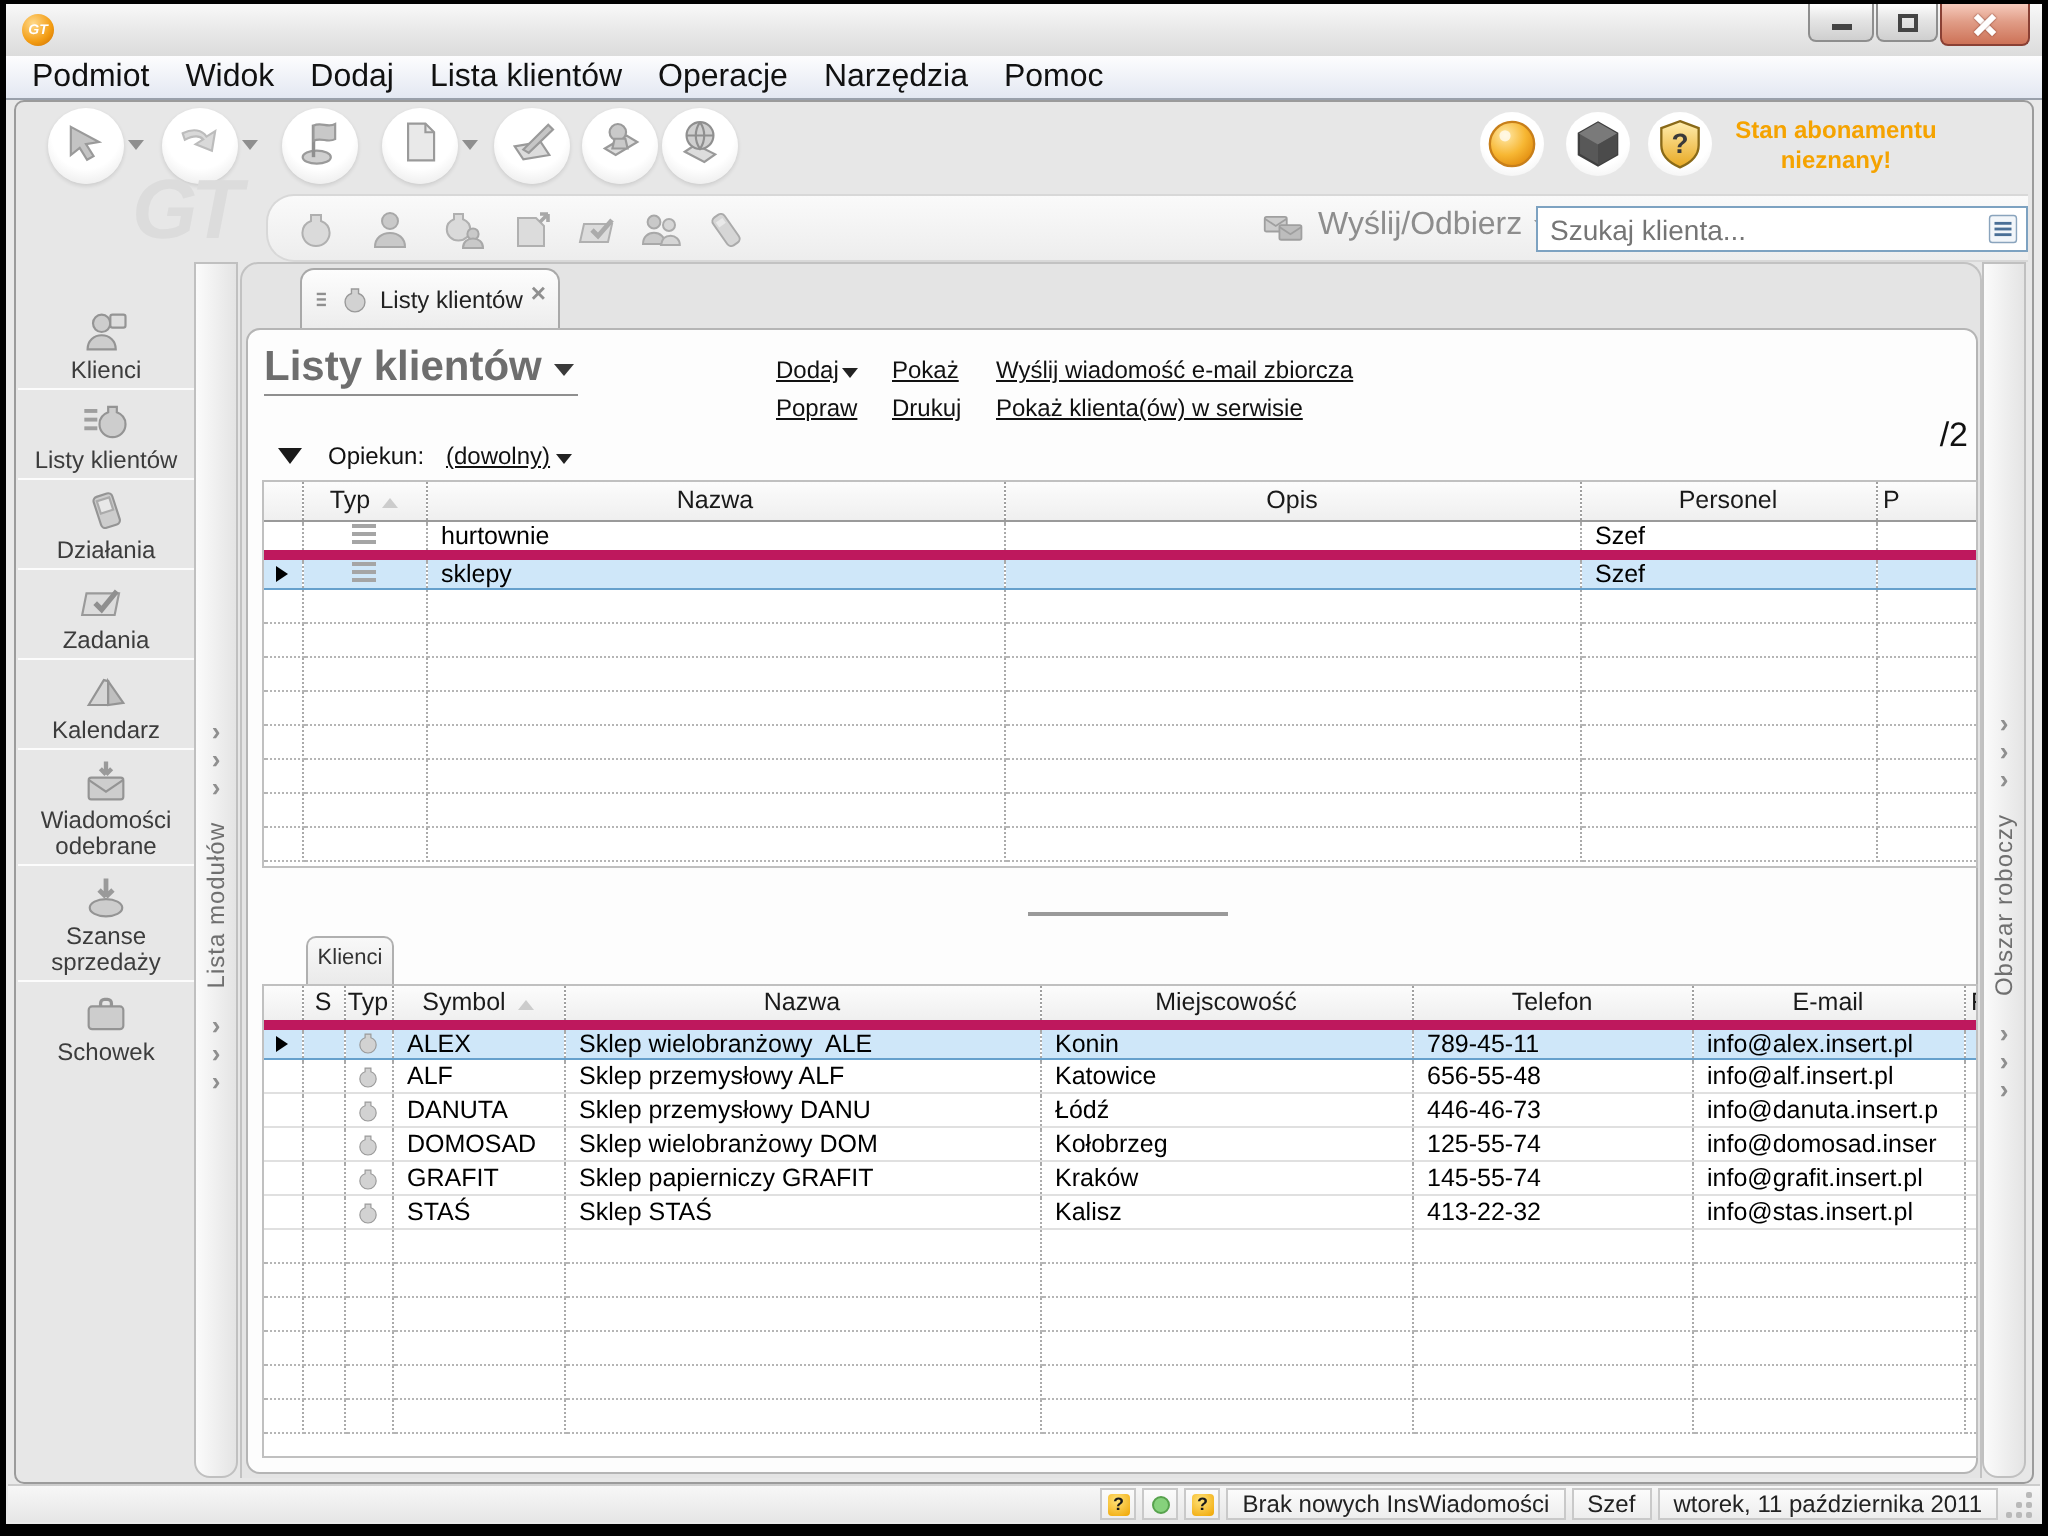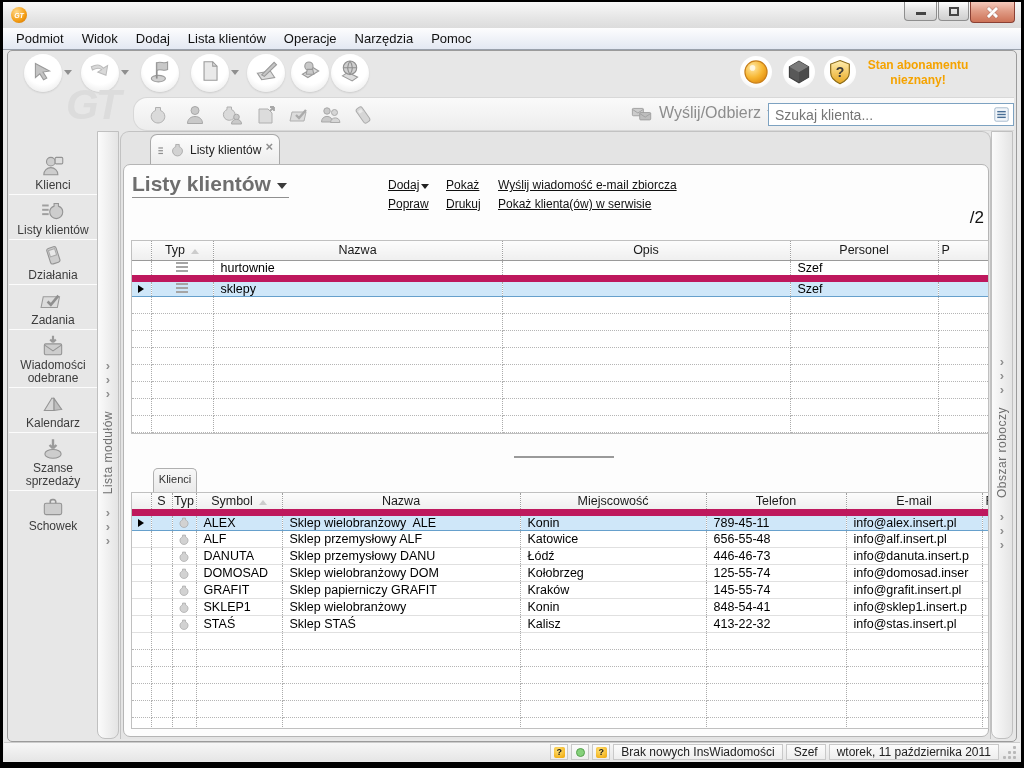--- a/index.html
+++ b/index.html
@@ -18,21 +18,21 @@
 .win-btn.close { width:45px; height:21px; background:linear-gradient(#f6cabc,#e09c86 45%,#cd7257); border-color:#8a4034; }
 .glyph-min { width:10px; height:3px; background:#444; margin-top:5px; }
 .glyph-max { width:10px; height:9px; border:2px solid #444; }
 .glyph-close { position:relative; width:11px; height:11px; }
 .glyph-close::before,.glyph-close::after { content:""; position:absolute; left:-1px; top:4px; width:13px; height:3px; background:#fff; box-shadow:0 0 1px #7a2d1e; }
 .glyph-close::before { transform:rotate(45deg); }
 .glyph-close::after { transform:rotate(-45deg); }
 
 
 .menubar { position:absolute; left:0; top:26px; right:0; height:22px; background:linear-gradient(#fdfdfe,#e3e8f2); border-bottom:1px solid #99a0ab; display:flex; align-items:center; padding-left:4px; }
-.menu-item { font-size:13px; color:#111; padding:0 9px; height:100%; display:flex; align-items:center; }
+.menu-item { font-size:16px; color:#111; padding:0 9px; height:100%; display:flex; align-items:center; }
 
 
 .formarea { position:absolute; left:4px; top:48px; right:4px; height:692px; border:1px solid #9b9b9b; border-radius:5px; background:#e7e7e7; }
 
 
 .toolbar1 { position:absolute; left:0; top:0; right:0; height:46px; }
 .tb-circle { position:absolute; top:3px; width:38px; height:38px; border-radius:50%; background:radial-gradient(circle at 50% 35%, #ffffff 55%, #ececec 85%, #e0e0e0); box-shadow:0 1px 2px rgba(0,0,0,0.12); display:flex; align-items:center; justify-content:center; }
 .tb-circle svg { width:26px; height:26px; }
 .tb-caret { position:absolute; top:19px; width:0; height:0; border-left:4px solid transparent; border-right:4px solid transparent; border-top:5px solid #8f8f8f; }
 .tb-right-icon { position:absolute; top:5px; width:32px; height:32px; border-radius:50%; background:radial-gradient(circle at 50% 35%, #ffffff 60%, #ececec); display:flex; align-items:center; justify-content:center; }
@@ -98,21 +98,21 @@
 #table2wrap { top:327px; height:237px; }
 table { border-collapse:collapse; table-layout:fixed; width:890px; font-size:12.5px; }
 #table1wrap table { width:858px; }
 th { font-weight:normal; background:linear-gradient(#fcfcfc,#efefef); border-bottom:1px solid #9a9a9a; border-right:1px dotted #9f9f9f; height:19px; text-align:center; color:#1a1a1a; overflow:hidden; white-space:nowrap; font-size:12.5px; }
 th:last-child { border-right:none; }
 th.left { text-align:left; padding-left:3px; }
 td { border-right:1px dotted #aaaaaa; border-bottom:1px dotted #b5b5b5; height:17px; padding:0 0 0 7px; white-space:pre; overflow:hidden; color:#000; font-size:12.5px; }
 td:last-child { border-right:none; }
 tr.data td { border-bottom:1px solid #e0e0e0; }
 td.cc { padding:0; text-align:center; }
-tr.sel td { background:#cfe7f9; border-top:7px solid #be185d; border-bottom:1px solid #66a0cc; }
+tr.sel td { background:#cfe7f9; border-top:5px solid #be185d; border-bottom:1px solid #66a0cc; }
 .mk { display:inline-block; width:0; height:0; border-top:4px solid transparent; border-bottom:4px solid transparent; border-left:6px solid #000; }
 .bars { display:inline-block; width:12px; height:10px; background:repeating-linear-gradient(#a5a5a5 0 2px, transparent 2px 4px); }
 .sort { display:inline-block; width:0; height:0; border-left:4px solid transparent; border-right:4px solid transparent; border-bottom:5px solid #cccccc; margin-left:6px; }
 
 .splitter { position:absolute; left:390px; top:291px; width:100px; height:2px; background:#9a9a9a; }
 .subtab { position:absolute; left:29px; top:303px; width:44px; height:24px; background:linear-gradient(#f8f8f8,#eaeaea); border:1px solid #b0b0b0; border-bottom:none; border-radius:5px 5px 0 0; font-size:11px; color:#333; text-align:center; padding-top:4px; }
 
 
 .statusbar { position:absolute; left:1px; right:1px; top:740px; height:19px; background:linear-gradient(#f7f7f7,#e6e6e6); border-top:1px solid #cccccc; display:flex; align-items:center; justify-content:flex-end; padding-right:4px; }
 .st-cell { border:1px solid #c9c9c9; background:linear-gradient(#fcfcfc,#eeeeee); height:16px; display:flex; align-items:center; padding:0 7px; font-size:12px; color:#222; margin-left:3px; white-space:nowrap; }
@@ -328,32 +328,32 @@
           </div>
           <div class="side-item">
             <span class="side-icon"><svg viewBox="0 0 24 24" xmlns="http://www.w3.org/2000/svg">
                 <path d="M3 8h15l-2 10H1z" fill="#dcdcdc" stroke="#9a9a9a"></path>
                 <path d="M7 12.5l3 3L17 7" fill="none" stroke="#8f8f8f" stroke-width="2.4"></path>
               </svg></span>
             <span class="side-label">Zadania</span>
           </div>
           <div class="side-item">
             <span class="side-icon"><svg viewBox="0 0 24 24" xmlns="http://www.w3.org/2000/svg">
+                <path d="M4 18L11 6.5l2 .5v11z" fill="#d6d6d6" stroke="#949494"></path>
+                <path d="M13 18V7l7 10z" fill="#bfbfbf" stroke="#949494"></path>
+              </svg></span>
+            <span class="side-label">Kalendarz</span>
+          </div>
+          <div class="side-item">
+            <span class="side-icon"><svg viewBox="0 0 24 24" xmlns="http://www.w3.org/2000/svg">
                 <path d="M12 2.5v6M12 8.5l-2.6-2.6M12 8.5l2.6-2.6" stroke="#9a9a9a" stroke-width="2" fill="none"></path>
                 <rect x="4" y="10" width="16" height="10" rx="1.2" fill="#cdcdcd" stroke="#949494"></rect>
                 <path d="M4 11l8 5.5L20 11" fill="none" stroke="#949494"></path>
               </svg></span>
             <span class="side-label">Wiadomości odebrane</span>
-          </div>
-          <div class="side-item">
-            <span class="side-icon"><svg viewBox="0 0 24 24" xmlns="http://www.w3.org/2000/svg">
-                <path d="M4 18L11 6.5l2 .5v11z" fill="#d6d6d6" stroke="#949494"></path>
-                <path d="M13 18V7l7 10z" fill="#bfbfbf" stroke="#949494"></path>
-              </svg></span>
-            <span class="side-label">Kalendarz</span>
           </div>
           <div class="side-item">
             <span class="side-icon"><svg viewBox="0 0 24 24" xmlns="http://www.w3.org/2000/svg">
                 <ellipse cx="12" cy="16.5" rx="7.5" ry="4" fill="#cdcdcd" stroke="#949494"></ellipse>
                 <path d="M12 3v8.5M12 11.5l-3.2-3.2M12 11.5l3.2-3.2" stroke="#9a9a9a" stroke-width="2.2" fill="none"></path>
               </svg></span>
             <span class="side-label">Szanse sprzedaży</span>
           </div>
           <div class="side-item">
             <span class="side-icon"><svg viewBox="0 0 24 24" xmlns="http://www.w3.org/2000/svg">
@@ -395,20 +395,25 @@
 
           <div class="links" id="links">
               <span class="plink"><span class="lt">Dodaj</span><span class="lk-caret"></span></span>
               <span class="plink"><span class="lt">Pokaż</span></span>
               <span class="plink"><span class="lt">Wyślij wiadomość e-mail zbiorcza</span></span>
               <span class="plink"><span class="lt">Popraw</span></span>
               <span class="plink"><span class="lt">Drukuj</span></span>
               <span class="plink"><span class="lt">Pokaż klienta(ów) w serwisie</span></span>
             </div>
 
+          <div class="filter-row">
+            <span class="filter-caret"></span>
+            <span class="filter-label">Opiekun:</span>
+            <span class="filter-value"><span class="lt">(dowolny)</span><span class="fv-caret"></span></span>
+          </div>
           <div class="rec-count">/2</div>
 
           <div class="tablewrap" id="table1wrap">
               <table>
                 <colgroup>
                   <col style="width: 19px;">
                   <col style="width: 62px;">
                   <col style="width: 289px;">
                   <col style="width: 288px;">
                   <col style="width: 148px;">
@@ -595,33 +600,20 @@
                     <td class="cc"></td>
                     <td></td>
                     <td class="cc"><span style="display:inline-block;width:14px;height:14px;vertical-align:middle"><svg viewBox="0 0 24 24" xmlns="http://www.w3.org/2000/svg">
                           <path d="M9.5 3.5h5v3.2c2.7 1 4.5 3.1 4.5 6.1 0 3.8-3.1 6.9-7 6.9s-7-3.1-7-6.9c0-3 1.8-5.1 4.5-6.1z" fill="#d2d2d2" stroke="#9a9a9a"></path>
                         </svg></span></td>
                     <td>GRAFIT</td>
                     <td>Sklep papierniczy GRAFIT</td>
                     <td>Kraków</td>
                     <td>145-55-74</td>
                     <td>info@grafit.insert.pl</td>
-                    <td></td>
-                  </tr>
-                  <tr class="data">
-                    <td class="cc"></td>
-                    <td></td>
-                    <td class="cc"><span style="display:inline-block;width:14px;height:14px;vertical-align:middle"><svg viewBox="0 0 24 24" xmlns="http://www.w3.org/2000/svg">
-                          <path d="M9.5 3.5h5v3.2c2.7 1 4.5 3.1 4.5 6.1 0 3.8-3.1 6.9-7 6.9s-7-3.1-7-6.9c0-3 1.8-5.1 4.5-6.1z" fill="#d2d2d2" stroke="#9a9a9a"></path>
-                        </svg></span></td>
-                    <td>SKLEP1</td>
-                    <td>Sklep wielobranżowy</td>
-                    <td>Konin</td>
-                    <td>848-54-41</td>
-                    <td>info@sklep1.insert.p</td>
                     <td></td>
                   </tr>
                   <tr class="data">
                     <td class="cc"></td>
                     <td></td>
                     <td class="cc"><span style="display:inline-block;width:14px;height:14px;vertical-align:middle"><svg viewBox="0 0 24 24" xmlns="http://www.w3.org/2000/svg">
                           <path d="M9.5 3.5h5v3.2c2.7 1 4.5 3.1 4.5 6.1 0 3.8-3.1 6.9-7 6.9s-7-3.1-7-6.9c0-3 1.8-5.1 4.5-6.1z" fill="#d2d2d2" stroke="#9a9a9a"></path>
                         </svg></span></td>
                     <td>STAŚ</td>
                     <td>Sklep STAŚ</td>

